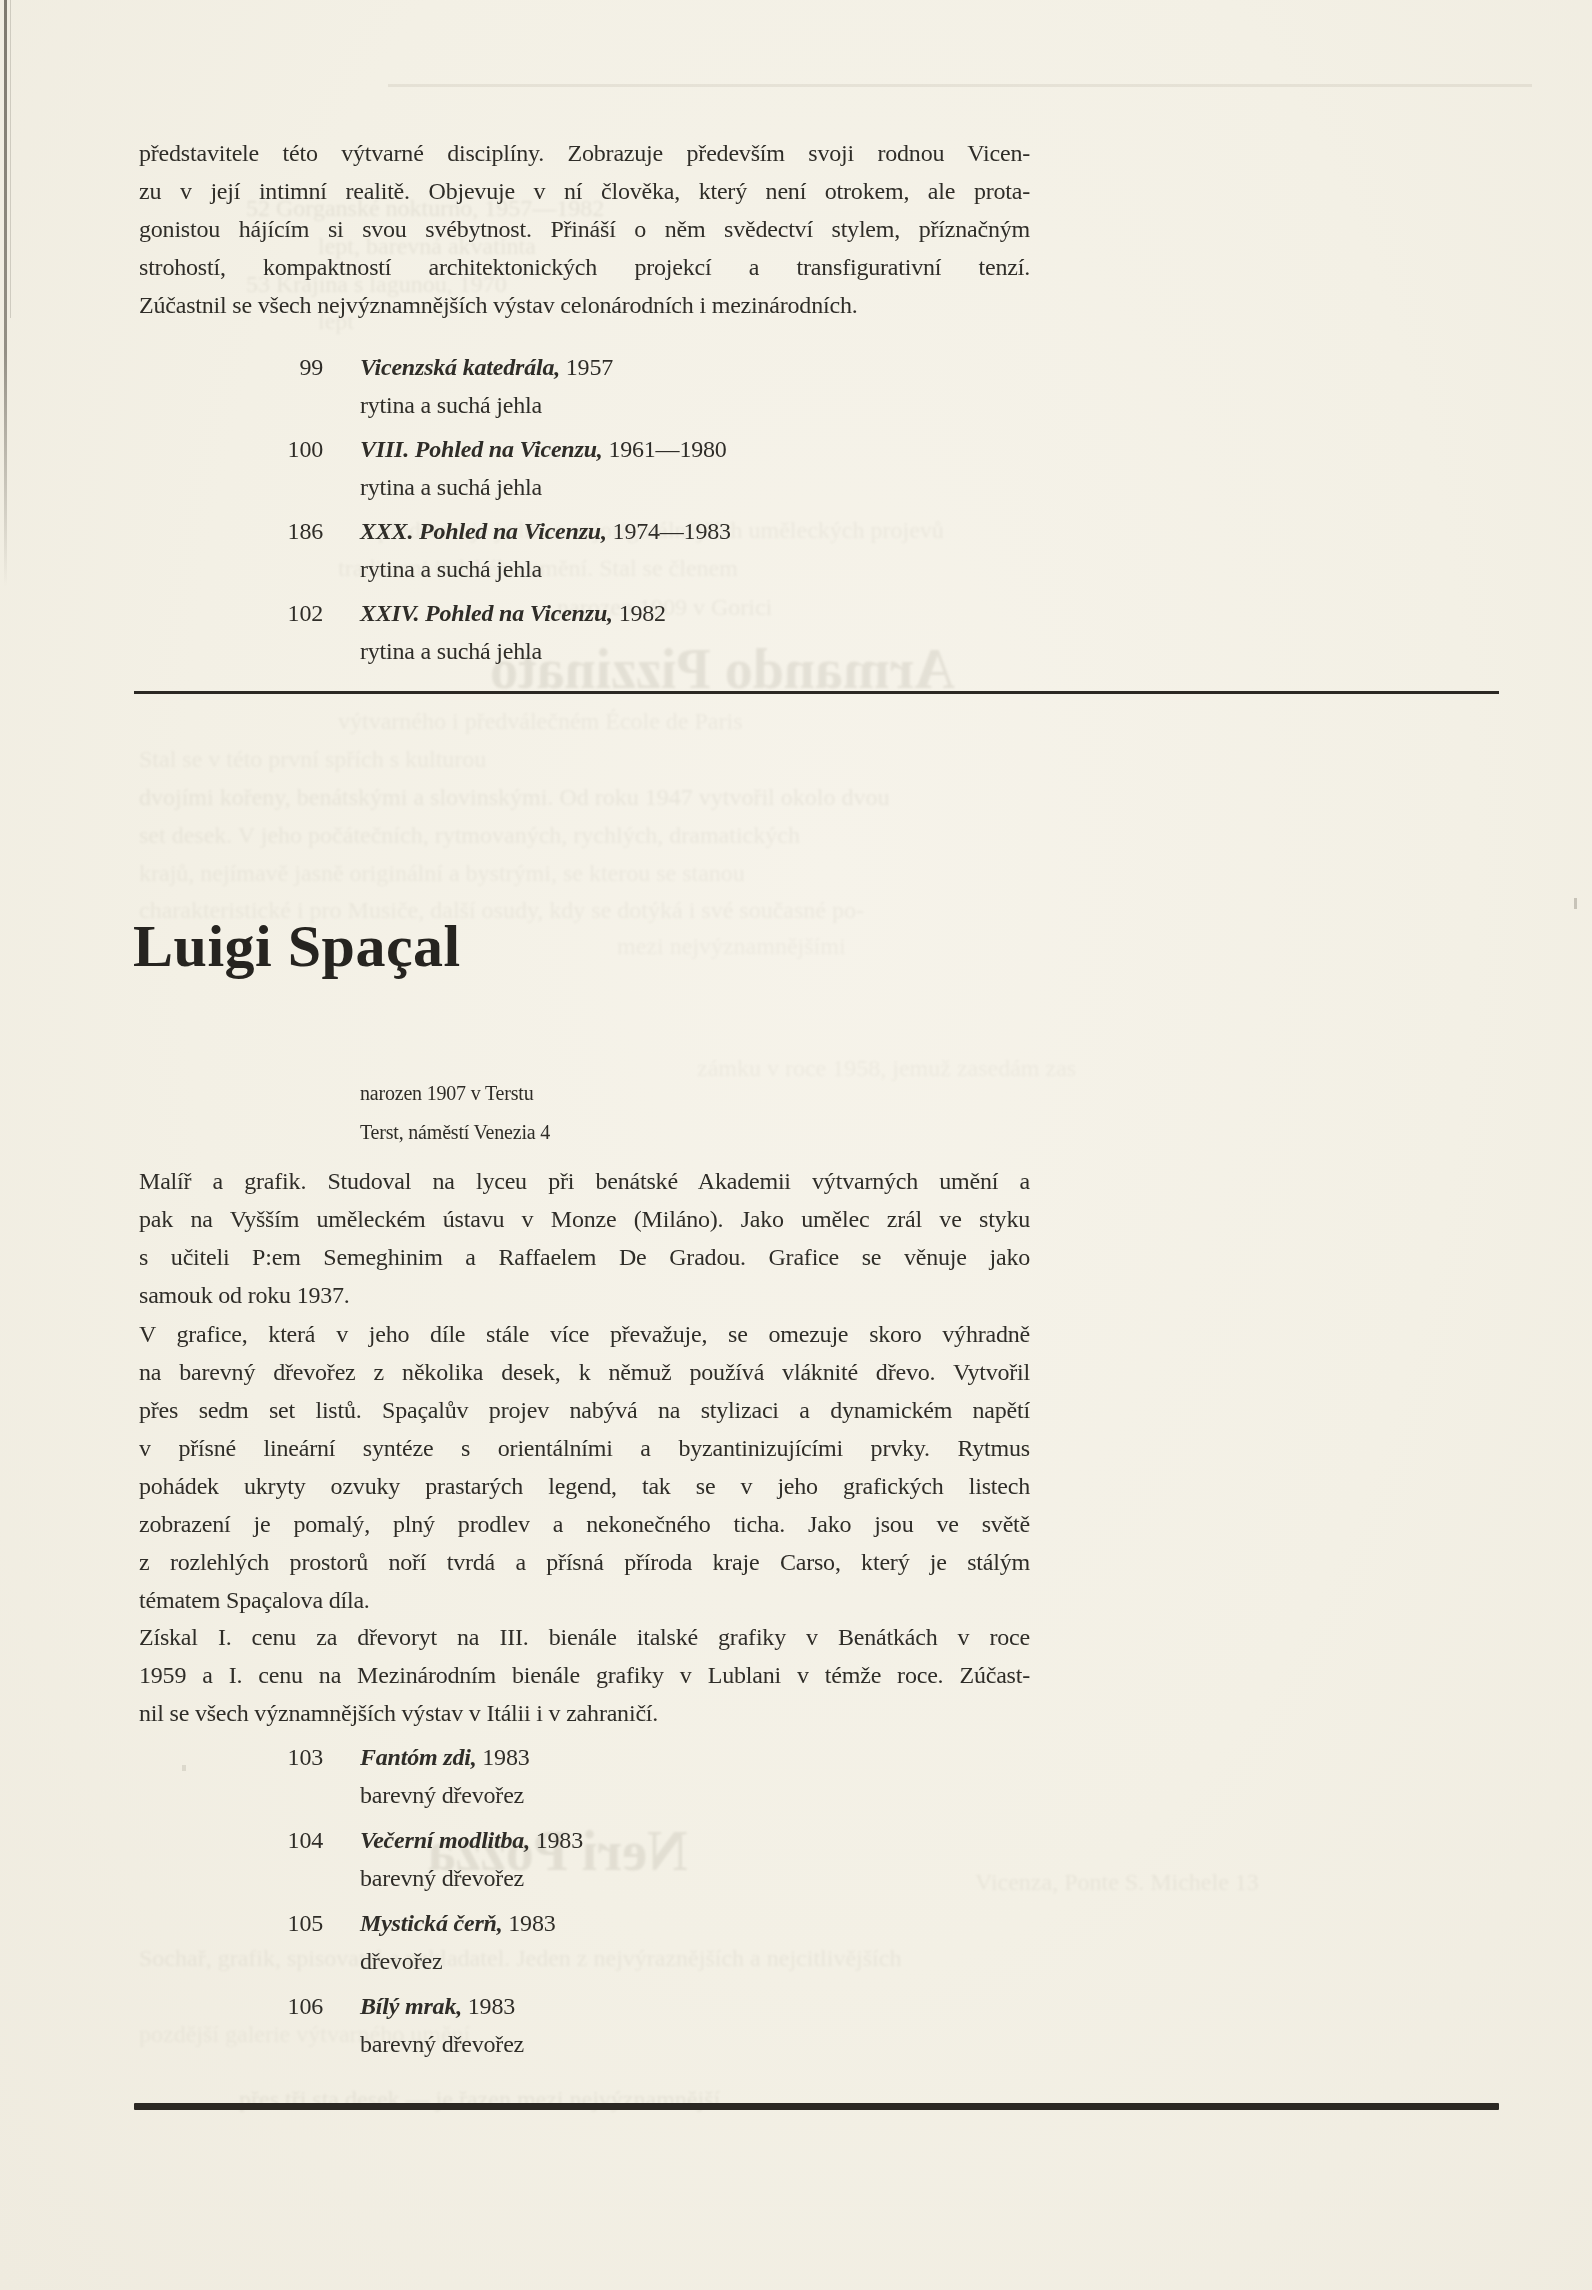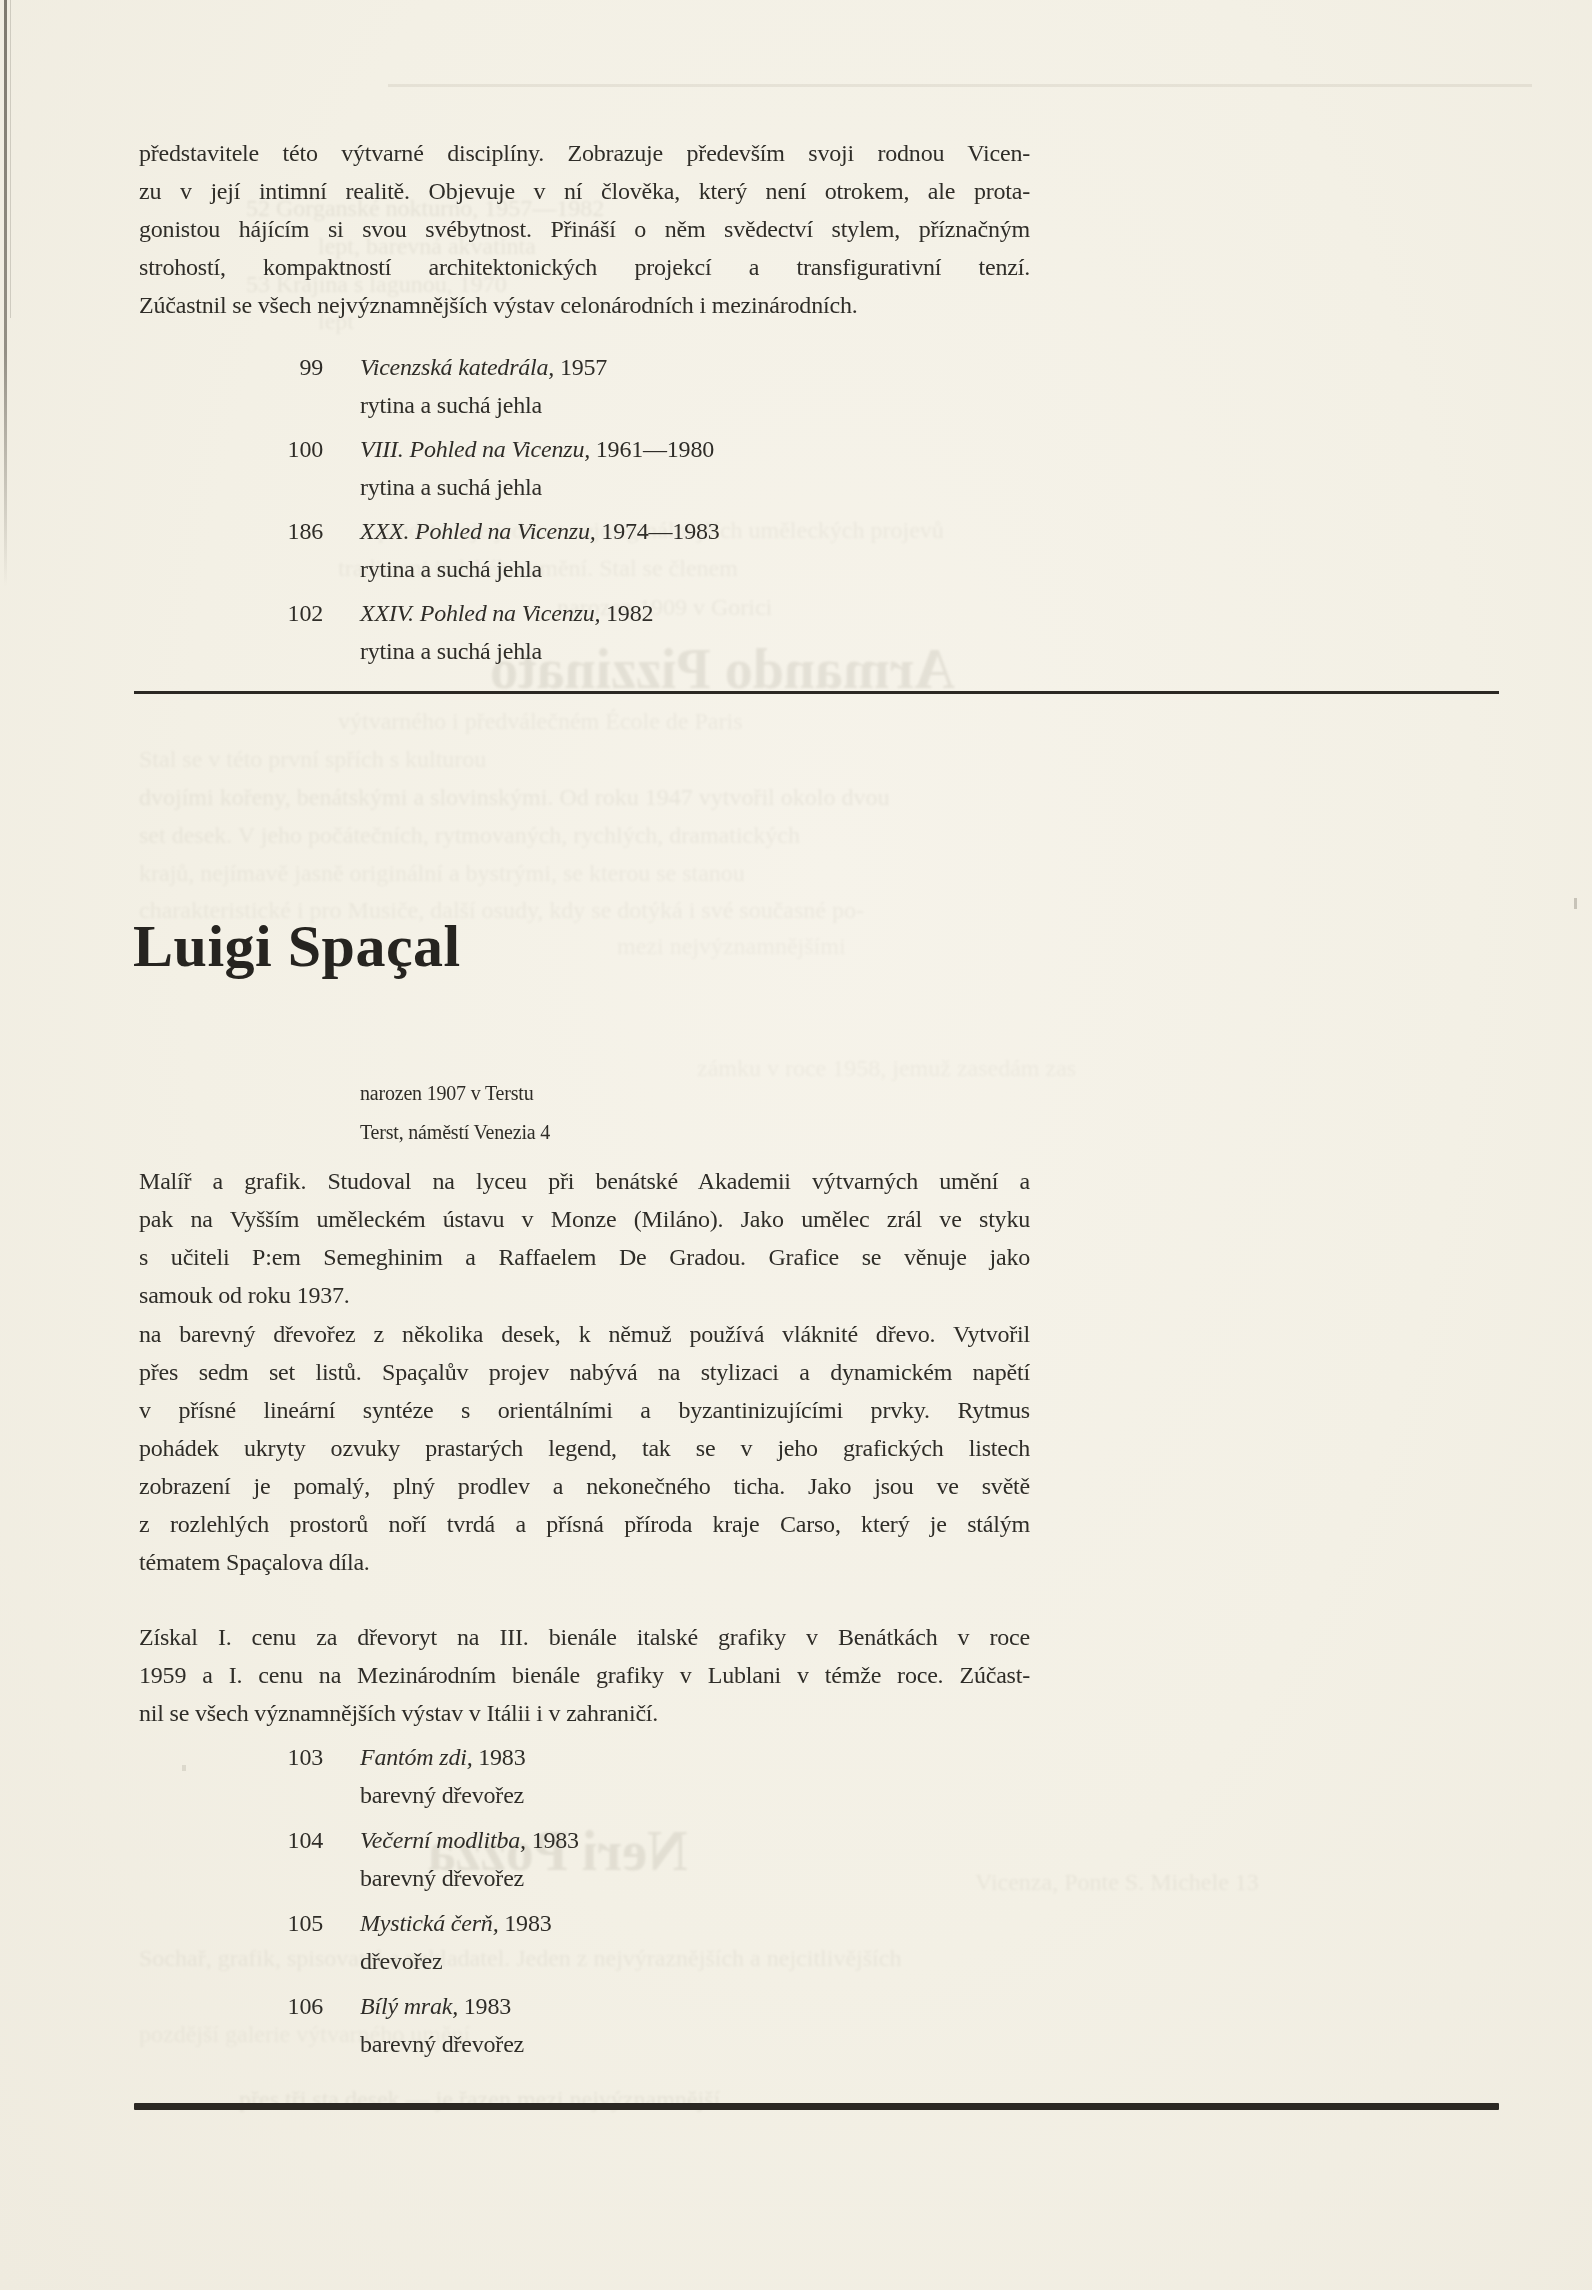--- a/index.html
+++ b/index.html
@@ -36,21 +36,21 @@
   }
   .born{position:absolute;left:360px;top:1074px;font-size:20px;line-height:39px;letter-spacing:-0.2px;}
   
   .works{position:absolute;left:139px;width:896px;font-size:24px;line-height:38px;letter-spacing:-0.2px;}
   .works-top{top:348px;}
   .works-bottom{top:1738px;}
   .entry{margin-bottom:6px;}
   .works-bottom .entry{margin-bottom:7px;}
   .wline1{display:flex;}
   .wnum{display:inline-block;width:221px;padding-right:37px;box-sizing:border-box;text-align:right;flex:0 0 auto;}
-  .wtitle{font-style:italic;}
+  .wtitle{font-style:italic;font-weight:bold;}
   .wyear{font-style:normal;}
   .wmedium{margin-left:221px;}
   
   .ghost{position:absolute;color:#6b6452;filter:blur(1.1px);white-space:nowrap;
     font-family:"Liberation Serif","DejaVu Serif",serif;}
   .ghost.mir{transform:scaleX(-1);transform-origin:center;}
 </style>
 </head>
 <body>
 
@@ -134,20 +134,21 @@
     <div>Terst, náměstí Venezia 4</div>
   </div>
 
   <div class="para bio1">
       <div class="pline">Malíř a grafik. Studoval na lyceu při benátské Akademii výtvarných umění a</div>
       <div class="pline">pak na Vyšším uměleckém ústavu v Monze (Miláno). Jako umělec zrál ve styku</div>
       <div class="pline">s učiteli P:em Semeghinim a Raffaelem De Gradou. Grafice se věnuje jako</div>
       <div class="pline last">samouk od roku 1937.</div>
     </div>
   <div class="para bio2">
+      <div class="pline">V grafice, která v jeho díle stále více převažuje, se omezuje skoro výhradně</div>
       <div class="pline">na barevný dřevořez z několika desek, k němuž používá vláknité dřevo. Vytvořil</div>
       <div class="pline">přes sedm set listů. Spaçalův projev nabývá na stylizaci a dynamickém napětí</div>
       <div class="pline">v přísné lineární syntéze s orientálními a byzantinizujícími prvky. Rytmus</div>
       <div class="pline">pohádek ukryty ozvuky prastarých legend, tak se v jeho grafických listech</div>
       <div class="pline">zobrazení je pomalý, plný prodlev a nekonečného ticha. Jako jsou ve světě</div>
       <div class="pline">z rozlehlých prostorů noří tvrdá a přísná příroda kraje Carso, který je stálým</div>
       <div class="pline last">tématem Spaçalova díla.</div>
     </div>
   <div class="para bio3">
       <div class="pline">Získal I. cenu za dřevoryt na III. bienále italské grafiky v Benátkách v roce</div>

